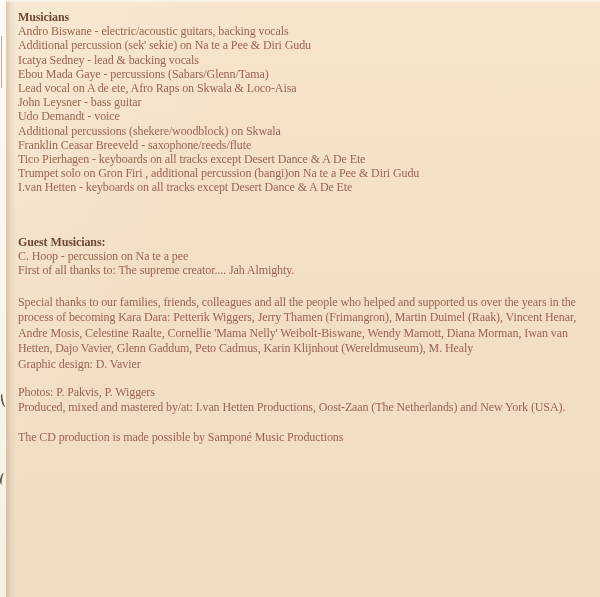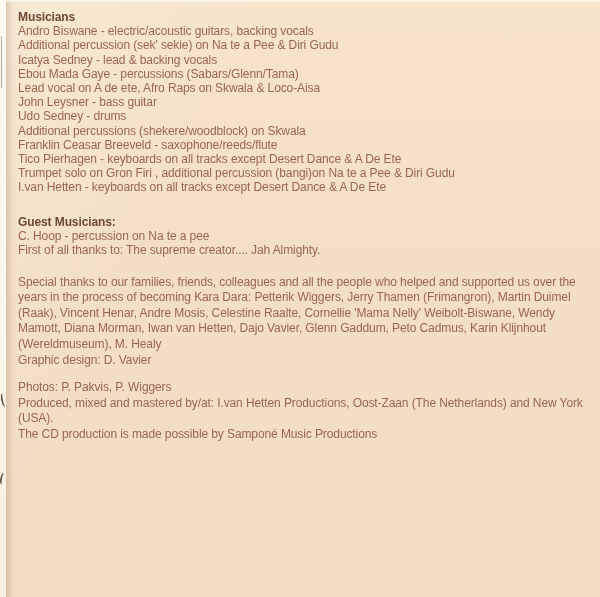--- a/index.html
+++ b/index.html
@@ -53,44 +53,45 @@
 
   .content {
     position: absolute;
     left: 18px;
     top: 10px;
     width: 566px;
     color: #9a6550;
     font-size: 12px;
     line-height: 14.2px;
     letter-spacing: -0.1px;
+    font-family: Liberation Serif, serif;
   }
   .heading {
     font-weight: bold;
     color: #6d4934;
   }
   .credit-line {
     white-space: nowrap;
   }
   .guest-block {
-    margin-top: 20px;
+    margin-top: 40px;
   }
   .para {
     line-height: 15.6px;
   }
   .first-thanks {
   }
   .special-thanks {
     margin-top: 16px;
     width: 566px;
   }
   .gd-line   { }
   .photos-line { margin-top: 12px; }
   .produced-line { width: 566px; }
-  .cdprod-line { }
+  .cdprod-line { margin-top: 14px; }
 </style>
 </head>
 <body>
 
 <div class="scan-page">
   <div class="edge-left"></div>
   <div class="edge-left-shadow"></div>
   <div class="edge-top"></div>
   <div class="artifact artifact-1"></div>
   <div class="artifact artifact-2"></div>
@@ -99,21 +100,21 @@
   <div class="content">
 
     <div class="musicians-block">
       <div class="heading">Musicians</div>
       <div class="credit-line">Andro Biswane - electric/acoustic guitars, backing vocals</div>
       <div class="credit-line">Additional percussion (sek' sekie) on Na te a Pee &amp; Diri Gudu</div>
       <div class="credit-line">Icatya Sedney - lead &amp; backing vocals</div>
       <div class="credit-line">Ebou Mada Gaye - percussions (Sabars/Glenn/Tama)</div>
       <div class="credit-line">Lead vocal on A de ete, Afro Raps on Skwala &amp; Loco-Aisa</div>
       <div class="credit-line">John Leysner - bass guitar</div>
-      <div class="credit-line">Udo Sedney - drums</div>
+      <div class="credit-line">Udo Demandt - voice</div>
       <div class="credit-line">Additional percussions (shekere/woodblock) on Skwala</div>
       <div class="credit-line">Franklin Ceasar Breeveld - saxophone/reeds/flute</div>
       <div class="credit-line">Tico Pierhagen - keyboards on all tracks except Desert Dance &amp; A De Ete</div>
       <div class="credit-line">Trumpet solo on Gron Firi , additional percussion (bangi)on Na te a Pee &amp; Diri Gudu</div>
       <div class="credit-line">I.van Hetten - keyboards on all tracks except Desert Dance &amp; A De Ete</div>
     </div>
 
     <div class="guest-block">
       <div class="heading">Guest Musicians:</div>
       <div class="credit-line">C. Hoop - percussion on Na te a pee</div>

